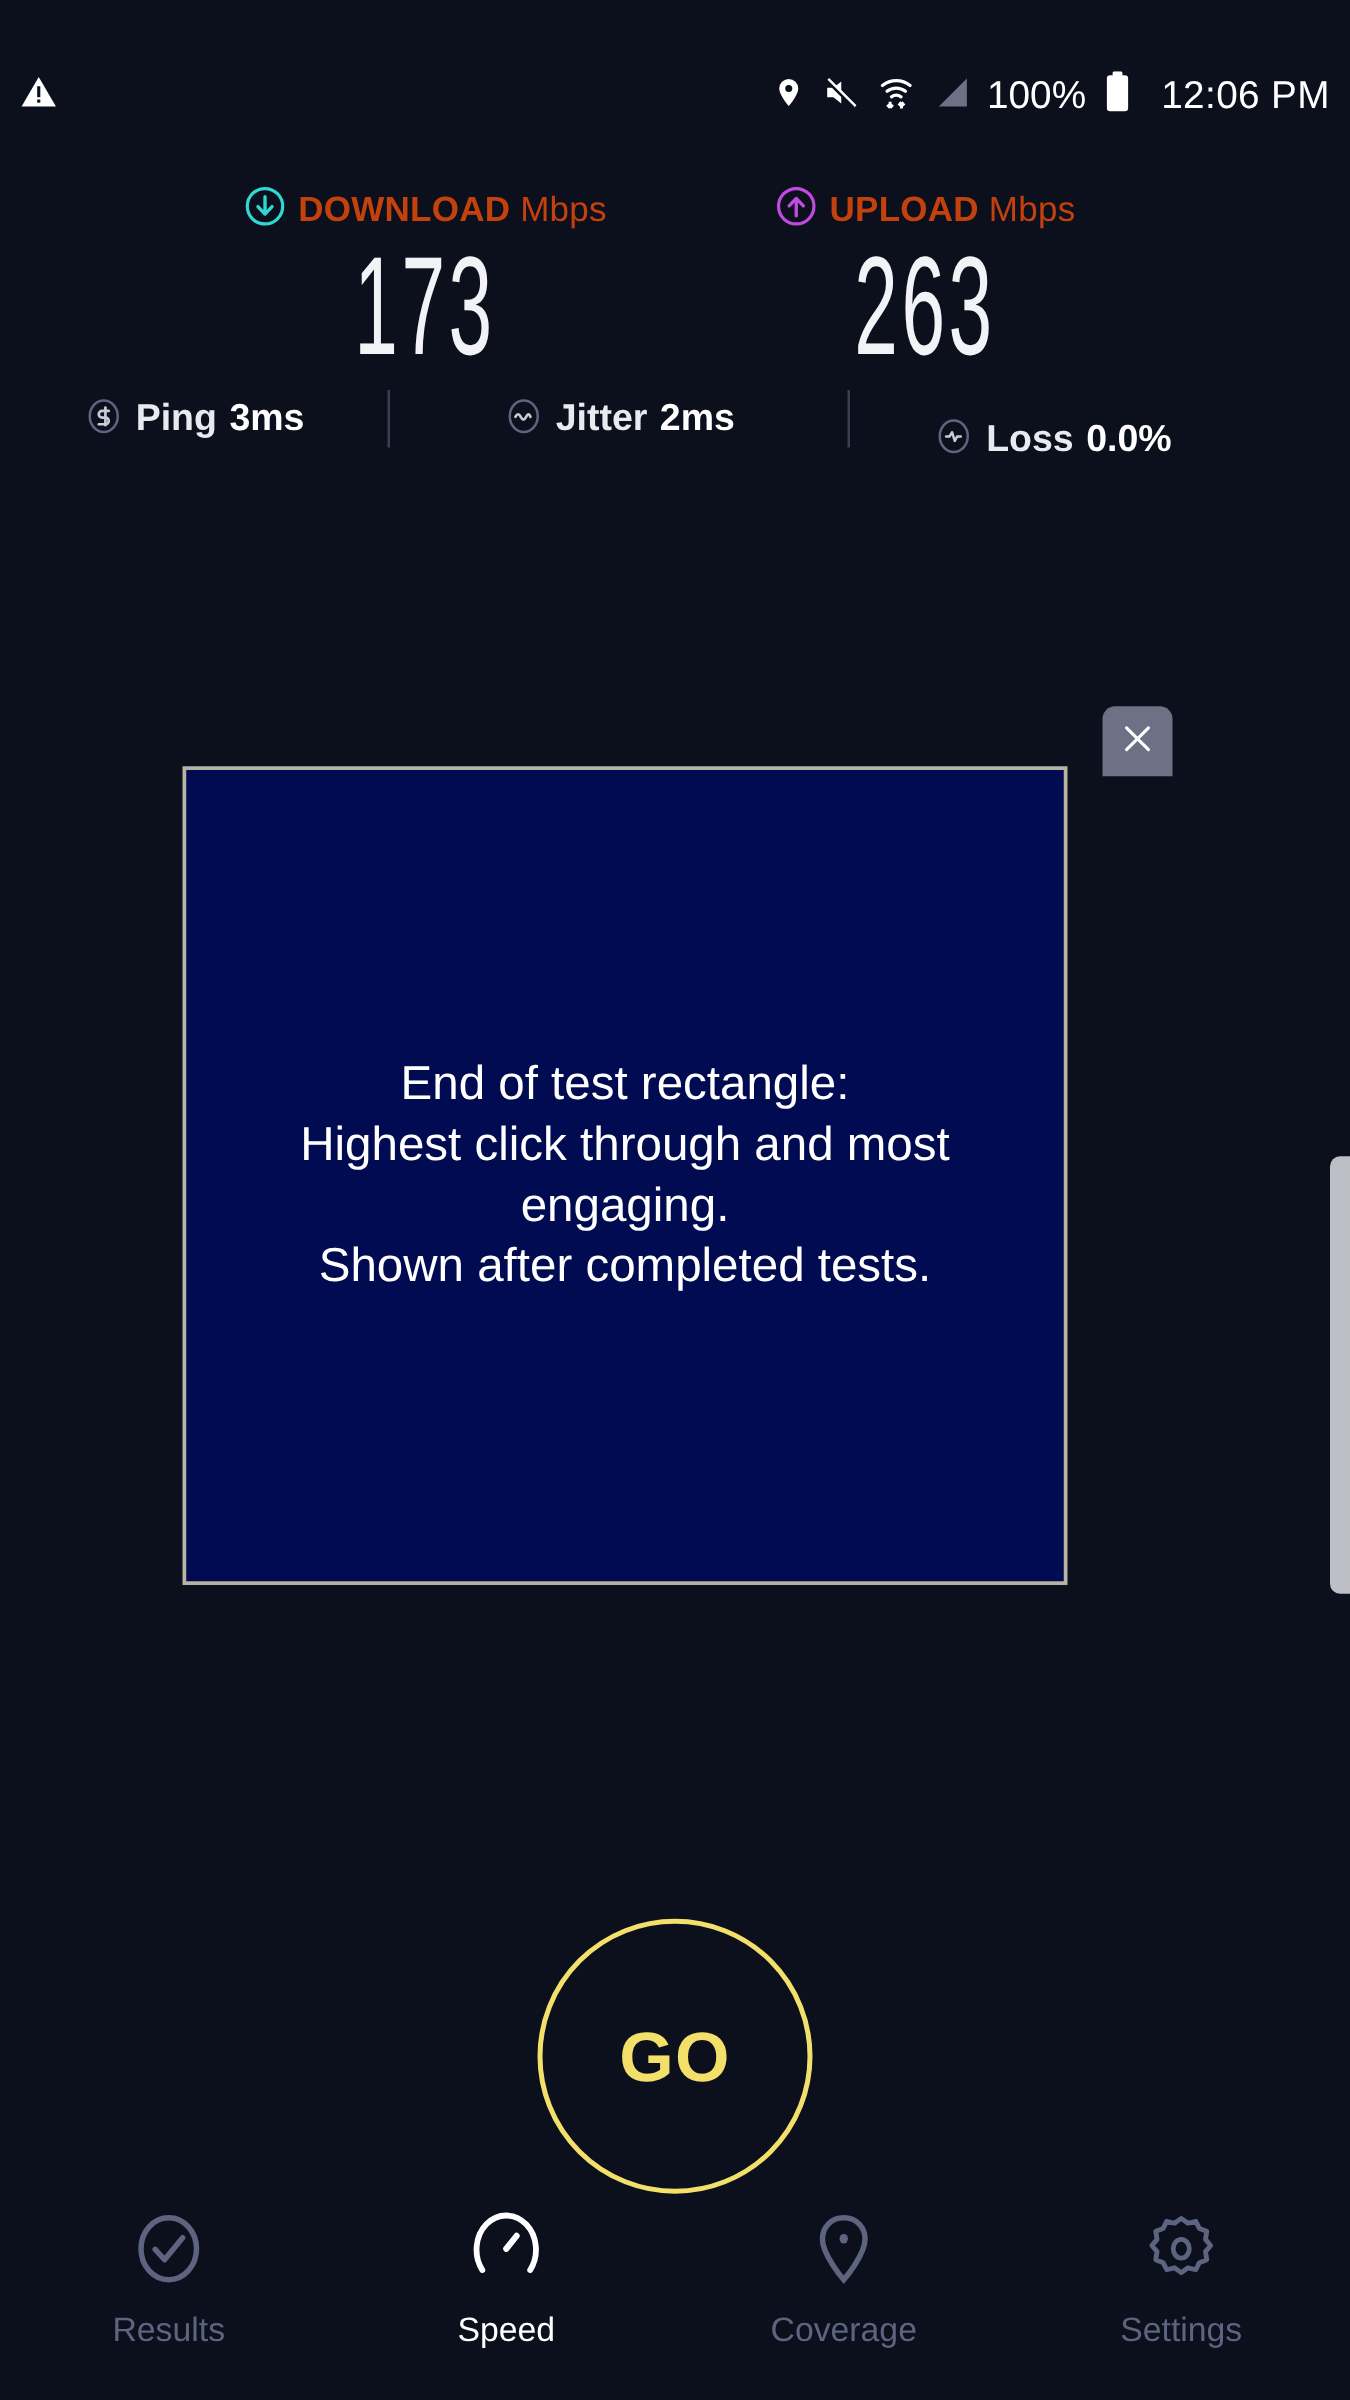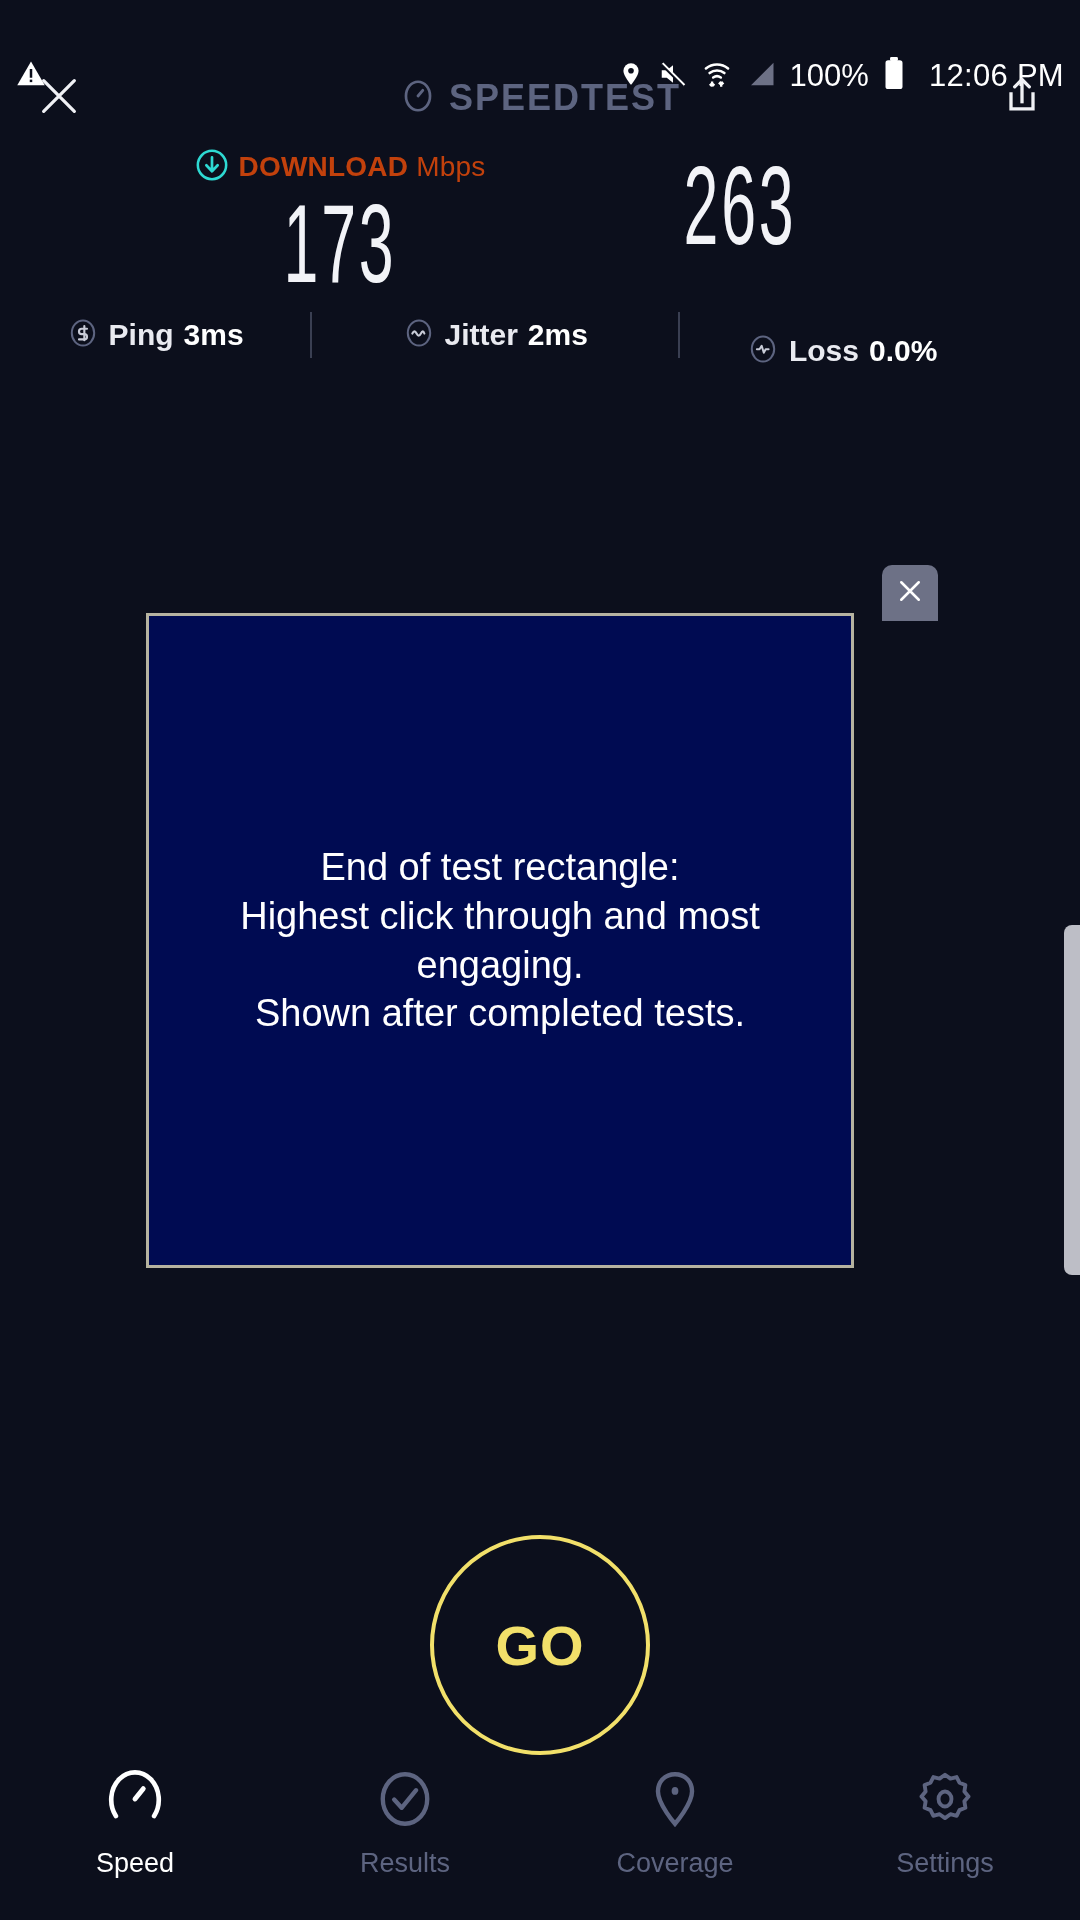--- a/index.html
+++ b/index.html
@@ -229,63 +229,51 @@
       <span class="ic">
         <svg width="22" height="34" viewBox="0 0 16 26">
             <rect x="5" y="0" width="6" height="3" rx="1" fill="#ffffff"></rect>
             <rect x="1.5" y="2.5" width="13" height="22" rx="2" fill="#ffffff"></rect>
           </svg>
       </span>
       <span class="sb-time">12:06 PM</span>
     </div>
   </div>
 
-  <div class="header">
-    <span class="hdr-btn">
-      <svg width="46" height="46" viewBox="0 0 24 24">
-          <path d="M4 4 L20 20 M20 4 L4 20" stroke="#f0f1f5" stroke-width="1.7" stroke-linecap="round"></path>
-        </svg>
-    </span>
-    <div class="brand">
-      <span>
-        <svg width="38" height="38" viewBox="0 0 24 24">
-            <ellipse cx="12" cy="12" rx="7.6" ry="9" stroke="#5d6480" stroke-width="1.7" fill="none"></ellipse>
-            <path d="M12 12 L15 8.4" stroke="#5d6480" stroke-width="1.8" stroke-linecap="round"></path>
-          </svg>
-      </span>
-      <span class="brand-text">SPEEDTEST</span>
-    </div>
-    <span class="hdr-right">
-      <svg width="44" height="44" viewBox="0 0 24 24">
-        <path d="M6 10 v9 h12 v-9" stroke="#f0f1f5" stroke-width="1.8" fill="none"></path>
-        <path d="M12 16 V3.2" stroke="#f0f1f5" stroke-width="1.8" fill="none"></path>
-        <path d="M8 7 L12 3 L16 7" stroke="#f0f1f5" stroke-width="1.8" fill="none" stroke-linecap="round" stroke-linejoin="round"></path>
-      </svg>
-    </span>
-  </div>
 
   <div class="speed-panel">
     <div class="dl-ul-row">
 
       <div class="du-col">
         <div class="du-head">
           <span>
             <svg width="34" height="34" viewBox="0 0 24 24">
                 <circle cx="12" cy="12" r="10" stroke="#2ed9d2" stroke-width="1.8" fill="none"></circle>
                 <path d="M12 6.6 V16 M8 12.2 L12 16.4 L16 12.2" stroke="#2ed9d2" stroke-width="1.9" fill="none" stroke-linecap="round" stroke-linejoin="round"></path>
               </svg>
           </span>
           <span class="du-label">
             <span>DOWNLOAD</span> <span class="unit">Mbps</span>
           </span>
         </div>
         <div class="du-value">173</div>
       </div>
 
       <div class="du-col">
+        <div class="du-head">
+          <span>
+            <svg width="34" height="34" viewBox="0 0 24 24">
+                <circle cx="12" cy="12" r="10" stroke="#c14ae0" stroke-width="1.8" fill="none"></circle>
+                <path d="M12 17.4 V8 M8 11.8 L12 7.6 L16 11.8" stroke="#c14ae0" stroke-width="1.9" fill="none" stroke-linecap="round" stroke-linejoin="round"></path>
+              </svg>
+          </span>
+          <span class="du-label">
+            <span>UPLOAD</span> <span class="unit">Mbps</span>
+          </span>
+        </div>
         <div class="du-value">263</div>
       </div>
 
     </div>
   </div>
 
   <div class="metrics">
     <div class="mslot a">
       <div class="metric">
         <span>
@@ -341,38 +329,38 @@
   </div>
 
   <div class="scrollbar-thumb"></div>
 
   <div class="go-btn">
     <span class="go-label">GO</span>
   </div>
 
   <div class="bottomnav">
 
+    <div class="nav-item">
+      <span>
+        <svg width="62" height="62" viewBox="0 0 24 24">
+            <ellipse cx="12" cy="12" rx="8.6" ry="9.6" stroke="#5d6480" stroke-width="1.7" fill="none"></ellipse>
+            <path d="M7.8 12.2 L10.7 15.4 L16.3 8.6" stroke="#5d6480" stroke-width="1.7" fill="none" stroke-linecap="round" stroke-linejoin="round"></path>
+          </svg>
+      </span>
+      <span class="nav-label">Results</span>
+    </div>
+
     <div class="nav-item active">
       <span>
         <svg width="62" height="62" viewBox="0 0 24 24">
             <path d="M4.6 18.6 A9.2 10.6 0 1 1 19.4 18.6" stroke="#ffffff" stroke-width="1.8" fill="none" stroke-linecap="round"></path>
             <path d="M12 12 L15.2 8" stroke="#ffffff" stroke-width="1.9" stroke-linecap="round"></path>
           </svg>
       </span>
       <span class="nav-label">Speed</span>
-    </div>
-
-    <div class="nav-item">
-      <span>
-        <svg width="62" height="62" viewBox="0 0 24 24">
-            <ellipse cx="12" cy="12" rx="8.6" ry="9.6" stroke="#5d6480" stroke-width="1.7" fill="none"></ellipse>
-            <path d="M7.8 12.2 L10.7 15.4 L16.3 8.6" stroke="#5d6480" stroke-width="1.7" fill="none" stroke-linecap="round" stroke-linejoin="round"></path>
-          </svg>
-      </span>
-      <span class="nav-label">Results</span>
     </div>
 
     <div class="nav-item">
       <span>
         <svg width="62" height="62" viewBox="0 0 24 24">
             <path d="M12 2.4 c-4 0-6.6 3-6.6 6.6 C5.4 14 12 21.6 12 21.6 S18.6 14 18.6 9 C18.6 5.4 16 2.4 12 2.4 z" stroke="#5d6480" stroke-width="1.7" fill="none"></path>
             <ellipse cx="12" cy="8.9" rx="1.3" ry="1.5" fill="#5d6480"></ellipse>
           </svg>
       </span>
       <span class="nav-label">Coverage</span>

